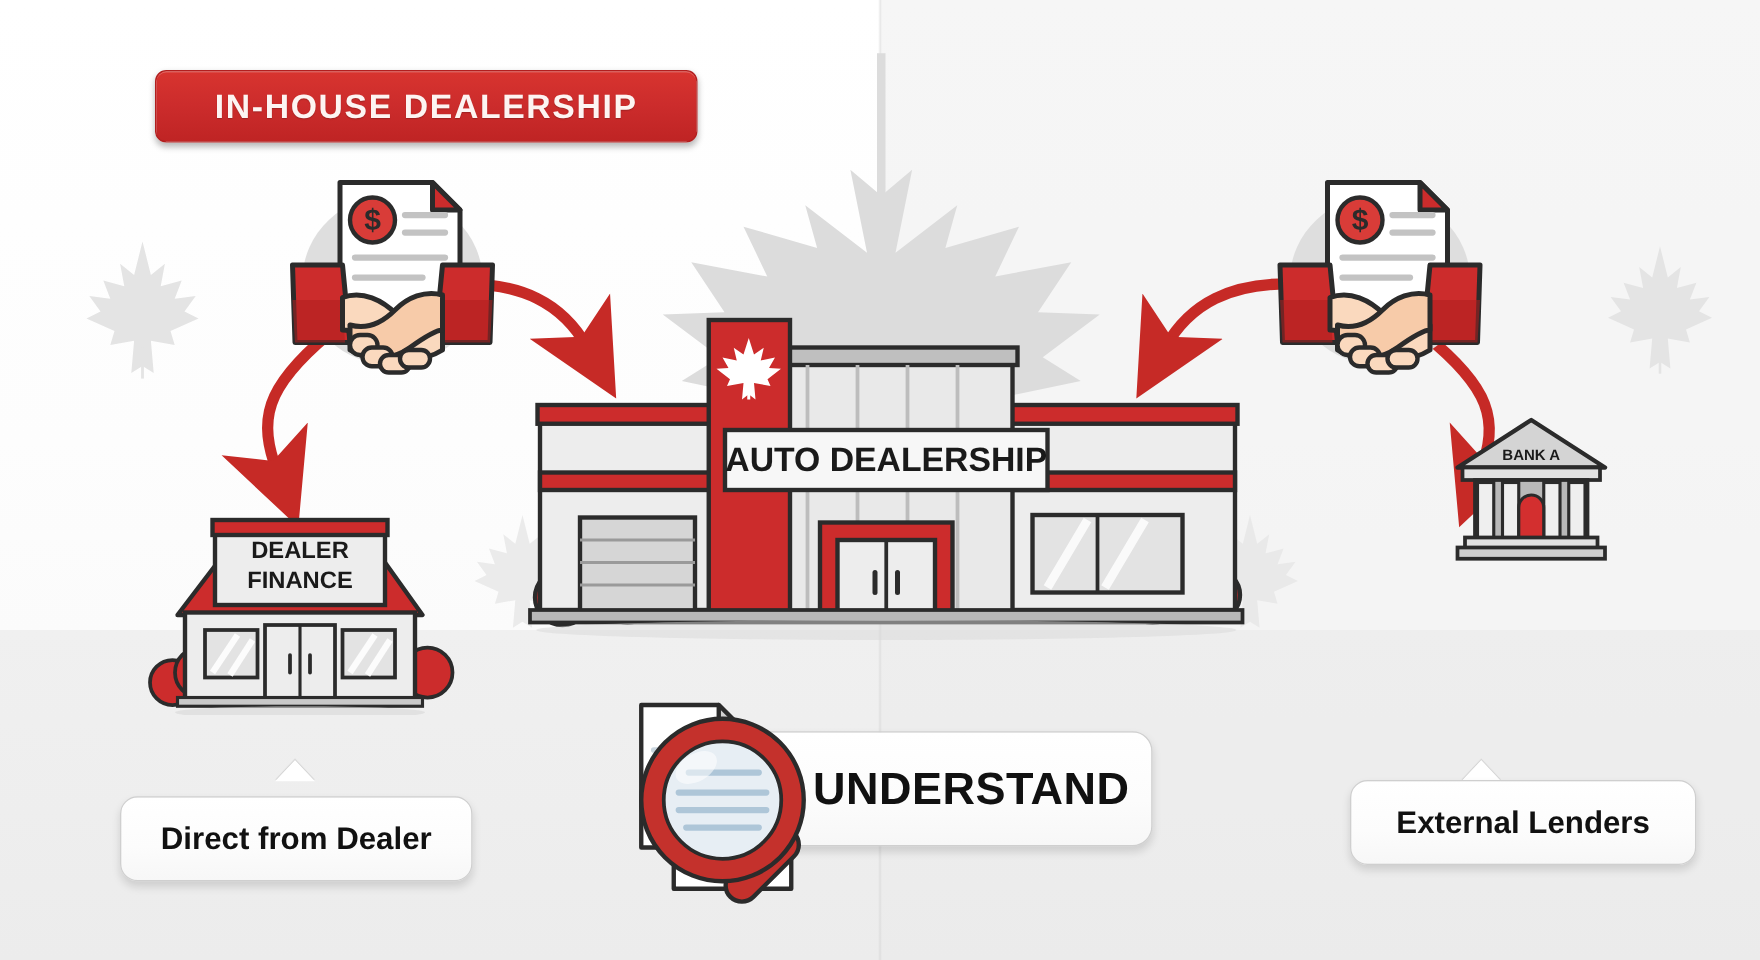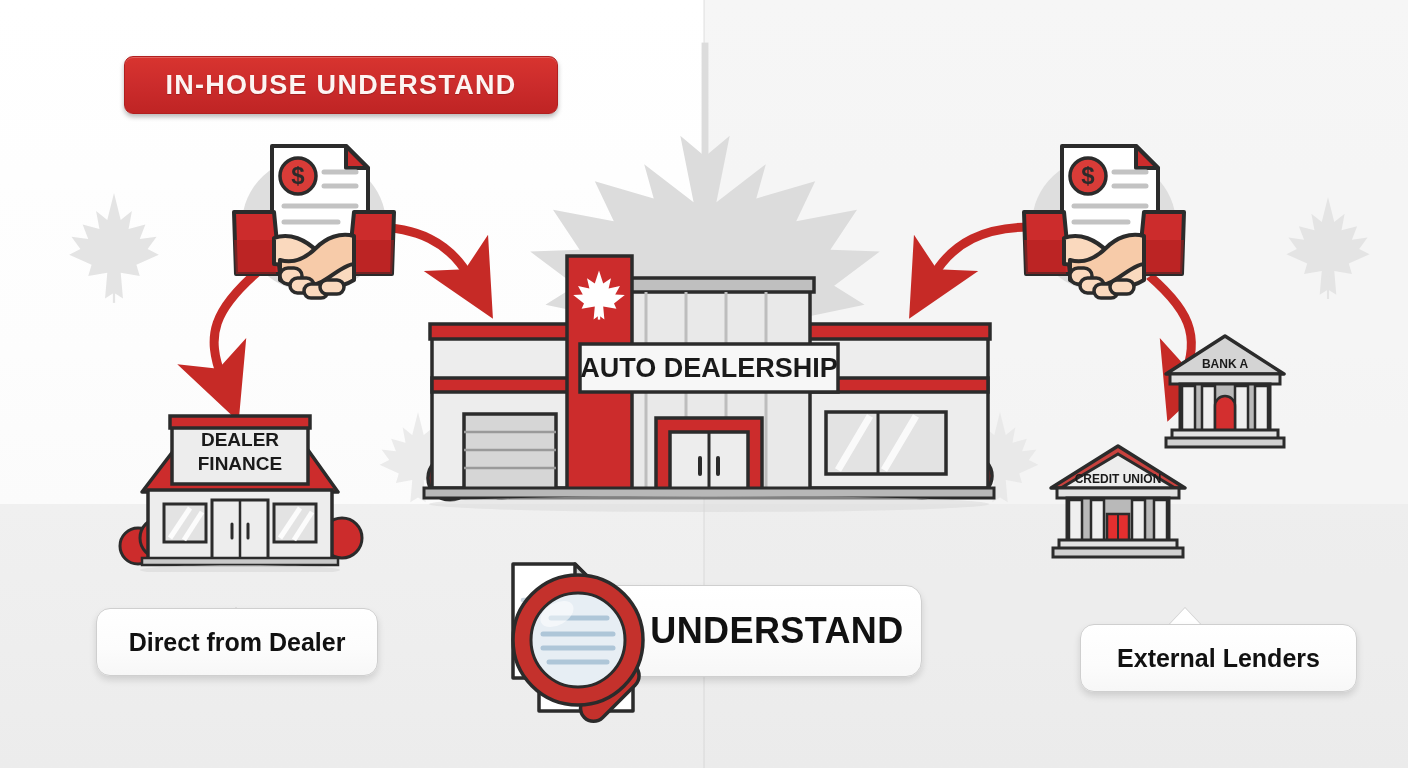--- a/index.html
+++ b/index.html
@@ -49,21 +49,21 @@
 
   
   .callout{
     position:absolute;border-radius:14px;
     background:linear-gradient(180deg,#ffffff 0%,#fcfcfc 60%,#f7f7f7 100%);
     border:1px solid #cfcfcf;
     box-shadow:0 4px 7px rgba(0,0,0,.13);
     display:flex;align-items:center;justify-content:center;
   }
   .callout .clabel{color:#111;font-weight:700;font-size:25px;white-space:nowrap;}
-  #callout-left{left:96px;top:608px;width:280px;height:66px;text-align:center;}
+  #callout-left{left:96px;top:637px;width:280px;height:66px;text-align:center;}
   #callout-right{left:1048px;top:624px;width:275px;height:66px;margin-left:32px;}
   #callout-center{left:560px;top:585px;width:360px;height:90px;border-radius:16px;}
   #callout-center .clabel{
     font-size:36px;font-weight:700;line-height:1.18;text-align:center;
     letter-spacing:.4px;padding-left:72px;
   }
   
   .tail{position:absolute;width:0;height:0;
         border-left:16px solid transparent;border-right:16px solid transparent;
         border-bottom:17px solid #ffffff;filter:drop-shadow(0 -1px 0 #cfcfcf);}
@@ -315,39 +315,20 @@
           <rect x="42" y="56" width="13" height="46"></rect>
         <rect x="75" y="56" width="13" height="46"></rect>
           <rect x="95" y="56" width="13" height="46"></rect>
       </g>
       <path d="M55 102 L55 76 A10 10 0 0 1 75 76 L75 102 Z" fill="#D32F2F" stroke="#2B2B2B" stroke-width="2.5"></path>
       <rect x="12" y="100" width="106" height="9" fill="#E2E2E2" stroke="#2B2B2B" stroke-width="3"></rect>
       <rect x="6" y="108" width="118" height="9" fill="#D0D0D0" stroke="#2B2B2B" stroke-width="3"></rect>
     </svg>
   </div>
 
-  <div class="bldg" style="left:1047px;top:440px;">
-    <svg width="142" height="122" viewBox="0 0 142 122">
-      <path d="M71 6 L138 48 L4 48 Z" fill="#C9423E" stroke="#2B2B2B" stroke-width="3.5" stroke-linejoin="round"></path>
-      <path d="M71 14 L128 48 L14 48 Z" fill="#EDEDED" stroke="#2B2B2B" stroke-width="3"></path>
-      <text x="71" y="43" font-family="Liberation Sans,sans-serif" font-size="12" font-weight="700" fill="#1a1a1a" text-anchor="middle">CREDIT UNION</text>
-      <rect x="10" y="48" width="122" height="10" fill="#E2E2E2" stroke="#2B2B2B" stroke-width="3"></rect>
-      <rect x="20" y="58" width="102" height="44" fill="#B9B9B9" stroke="#2B2B2B" stroke-width="3"></rect>
-      <g fill="#EFEFEF" stroke="#2B2B2B" stroke-width="2.5">
-        <rect x="22" y="60" width="13" height="42"></rect>
-          <rect x="44" y="60" width="13" height="42"></rect>
-        <rect x="85" y="60" width="13" height="42"></rect>
-          <rect x="107" y="60" width="13" height="42"></rect>
-      </g>
-      <rect x="60" y="74" width="22" height="28" fill="#E32F2F" stroke="#2B2B2B" stroke-width="2.5"></rect>
-      <line x1="71" y1="74" x2="71" y2="102" stroke="#2B2B2B" stroke-width="2"></line>
-      <rect x="12" y="100" width="118" height="9" fill="#E2E2E2" stroke="#2B2B2B" stroke-width="3"></rect>
-      <rect x="6" y="108" width="130" height="9" fill="#D0D0D0" stroke="#2B2B2B" stroke-width="3"></rect>
-    </svg>
-  </div>
 
 
   <div class="tail" id="tail-left"></div>
   <div class="callout" id="callout-left">
     <span class="clabel">Direct from Dealer</span>
   </div>
 
   <div class="tail" id="tail-right"></div>
   <div class="callout" id="callout-right">
     <span class="clabel">External Lenders</span>
@@ -395,16 +376,16 @@
         <line x1="48" y1="62" x2="104" y2="62"></line>
           <line x1="40" y1="78" x2="110" y2="78"></line>
         <line x1="40" y1="92" x2="110" y2="92"></line>
           <line x1="46" y1="106" x2="104" y2="106"></line>
       </g>
       <ellipse cx="54" cy="58" rx="18" ry="11" fill="#FFFFFF" opacity=".55" transform="rotate(-30 54 58)"></ellipse>
     </svg>
   </div>
 
   <div class="banner" id="banner-left">
-    <span>IN-HOUSE UNDERSTAND</span>
+    <span>IN-HOUSE DEALERSHIP</span>
   </div>
 
 </div>
 
 </body></html>

